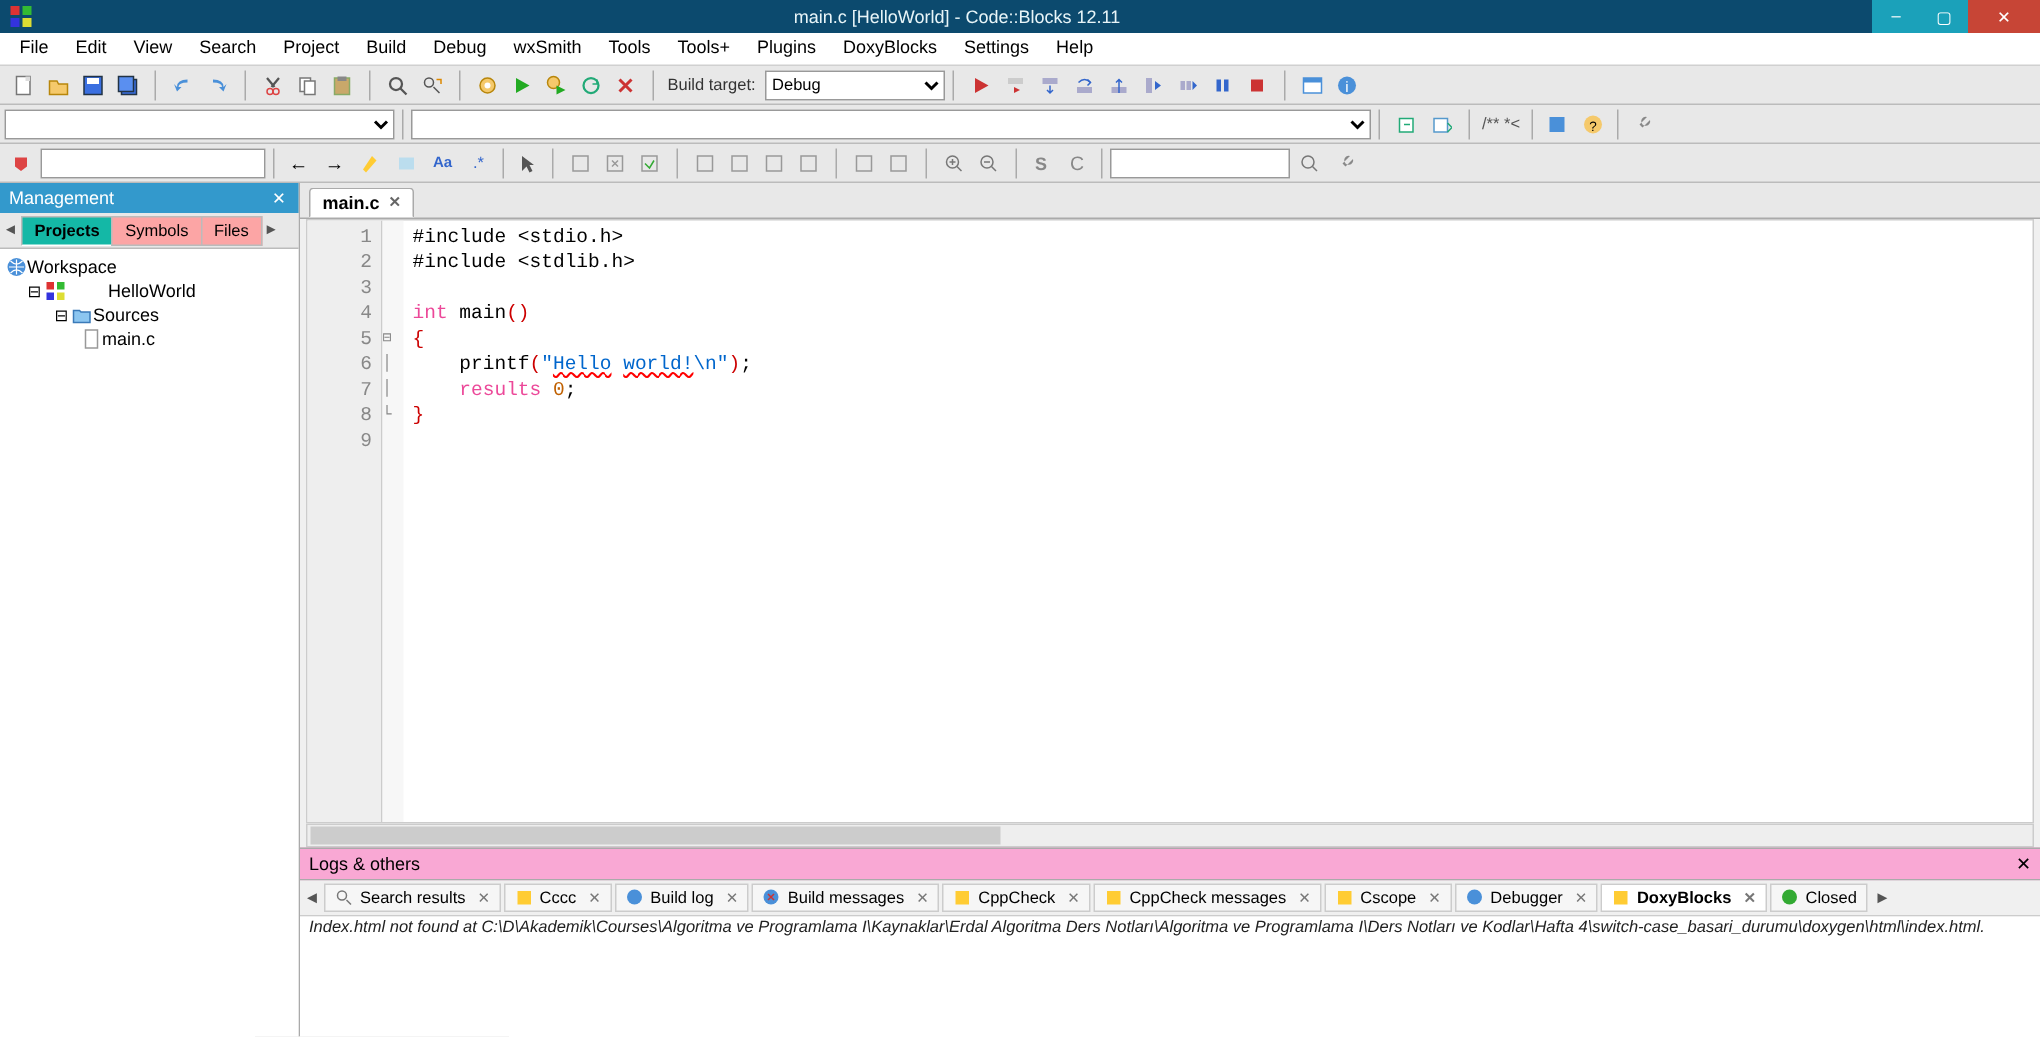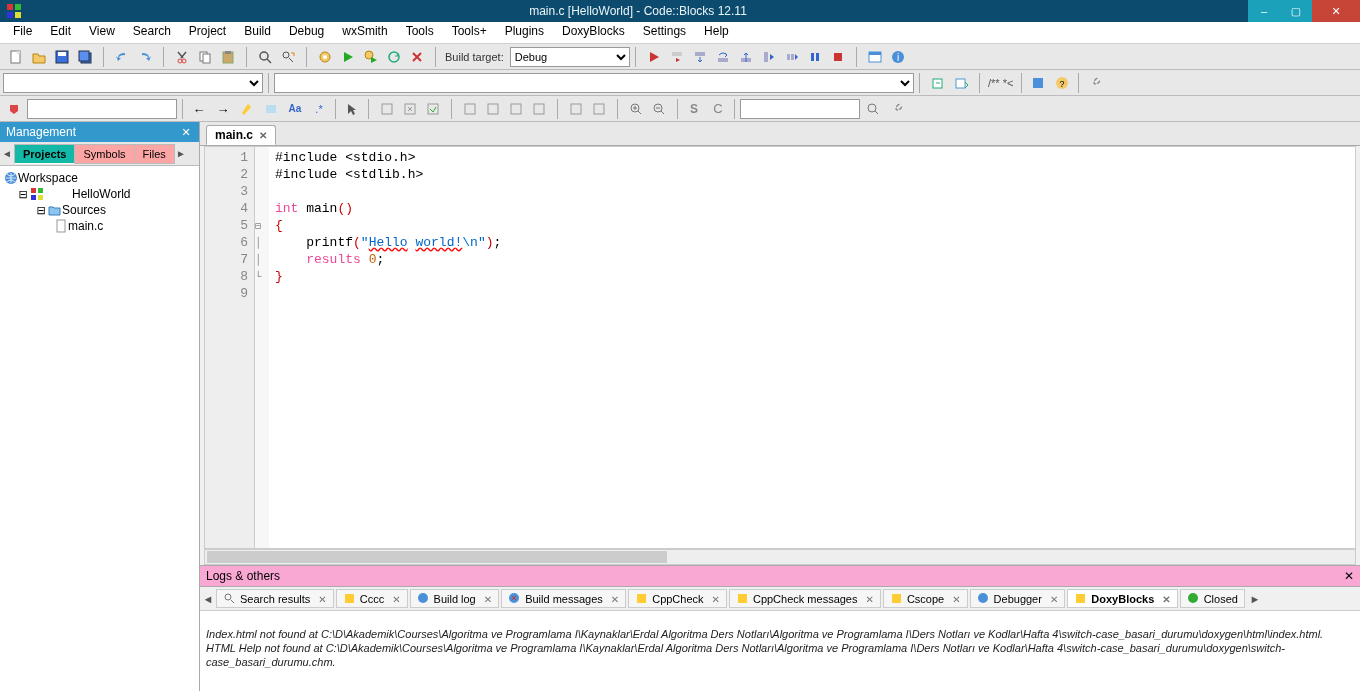--- a/index.html
+++ b/index.html
@@ -271,21 +271,21 @@
   margin-right: 2px;
   font-size: 11px;
   white-space: nowrap;
 }
 .btab.active { background:#fff; font-weight:bold;}
 .btab .x { font-size:10px; color:#777; margin-left:4px;}
 .bticon { width:13px; height:13px; }
 .log-body {
   background: #fff;
   flex: 0 0 80px;
-  padding: 16px 6px;
+  padding: 0 6px;
   font-size: 11px;
   font-style: italic;
   color: #222;
   overflow: hidden;
   line-height: 14px;
 }
 .comment-label { font-size:11px; color:#555; padding:0 3px;}
 
 
 svg { display:block; }
@@ -848,16 +848,15 @@
       <div class="btab">
           <svg class="bticon" width="13" height="13">
             <circle cx="6" cy="6" r="5" fill="#3a3"></circle>
           </svg>
           <span>Closed</span>
         </div>
       <span class="nav">►</span>
     </div>
     <div class="log-body">
       <div>Index.html not found at C:\D\Akademik\Courses\Algoritma ve Programlama I\Kaynaklar\Erdal Algoritma Ders Notları\Algoritma ve Programlama I\Ders Notları ve Kodlar\Hafta 4\switch-case_basari_durumu\doxygen\html\index.html.</div>
-      <div>HTML Help not found at C:\D\Akademik\Courses\Algoritma ve Programlama I\Kaynaklar\Erdal Algoritma Ders Notları\Algoritma ve Programlama I\Ders Notları ve Kodlar\Hafta 4\switch-case_basari_durumu\doxygen\switch-case_basari_durumu.chm.</div>
     </div>
   </div>
 </div>
 
 </body></html>

